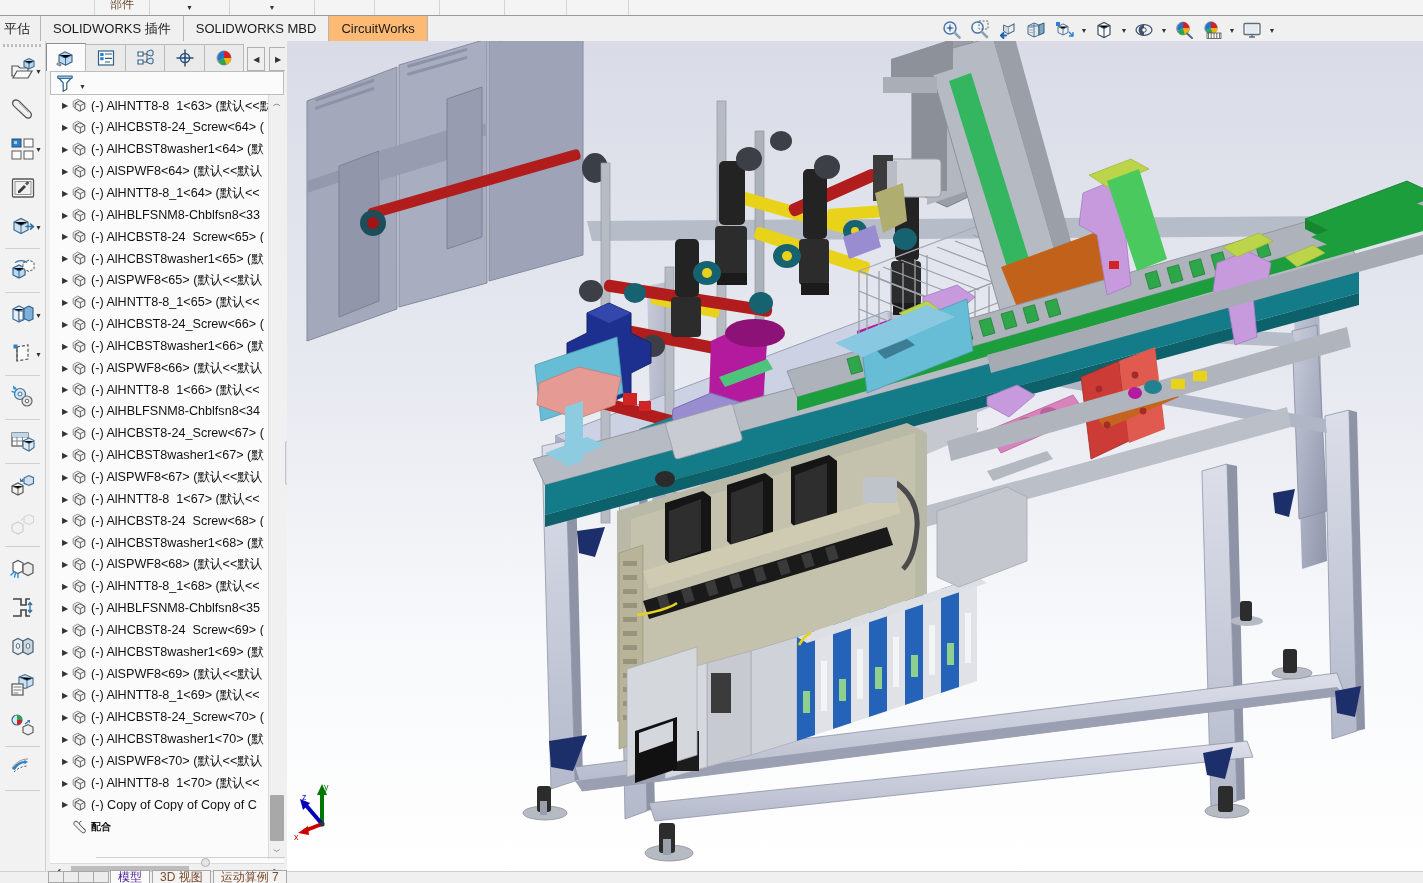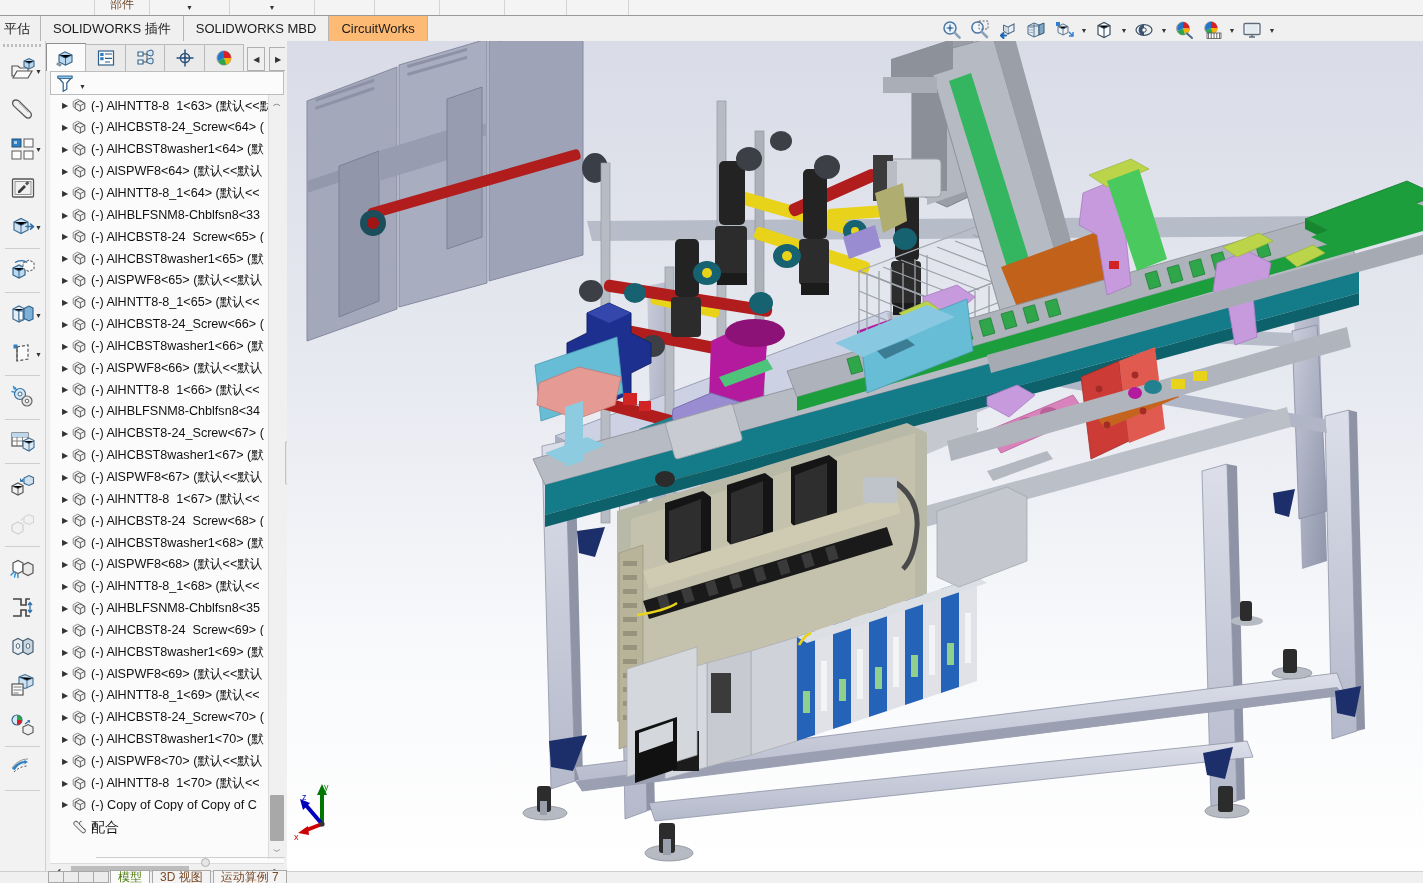--- a/index.html
+++ b/index.html
@@ -123,21 +123,21 @@
   .trow .arrow {
     width: 14px; flex: 0 0 14px; font-size: 8px; color: #333;
     display:flex; align-items:center; justify-content:center;
   }
   .trow .ticon { width: 19px; flex: 0 0 19px; display:flex; align-items:center; }
   .trow .tlabel {
     font-size: 12.6px; color: #111; line-height: 1;
     overflow: hidden; text-overflow: clip;
   }
   .trow.mate { padding-left: 22px; }
-  .trow.mate .tlabel { font-weight: normal; font-size: 14px; }
+  .trow.mate .tlabel { font-weight: bold; font-size: 10px; }
 
   
   .vscroll {
     position: absolute; right: 0; top: 0; width: 16px; height: 764px;
     background: #f0f0f0; border-left: 1px solid #dcdcdc;
   }
   .vs-arrow { width:16px; height:16px; display:flex; align-items:center; justify-content:center;
               font-size:8px; color:#444; background:#f0f0f0; }
   .vs-arrow.bot { position:absolute; bottom:0; left:0; }
   .vs-thumb {
@@ -189,21 +189,21 @@
   .bb-navbtns { display: flex; }
   .bb-navbtn {
     width: 16px; height: 12px; border: 1px solid #a8a8a8; background: #ececec;
     margin-right: -1px;
   }
   .bb-tab {
     padding: 0 7px; height: 13px; font-size: 12px; color: #7a4a2a;
     border: 1px solid #a8a8a8; border-bottom: none; background: #f3f3f3;
     margin-left: 2px; overflow: hidden; line-height: 12px;
   }
-  .bb-tab.active { background: #fbfbfb; color: #4d7c0f; }
+  .bb-tab.active { background: #fbfbfb; color: #4c1d95; }
   .dot-handle {
     position:absolute; left: 155px; bottom: 16px; width: 9px; height: 9px;
     border: 1px solid #b0b0b0; border-radius: 50%; background: #e6e6e6;
   }
   .panel-hr { position:absolute; left: 50px; bottom: 25px; width: 238px; height:1px; background:#cfcfcf; }
 </style>
 </head>
 <body>
 
 <div id="app">

